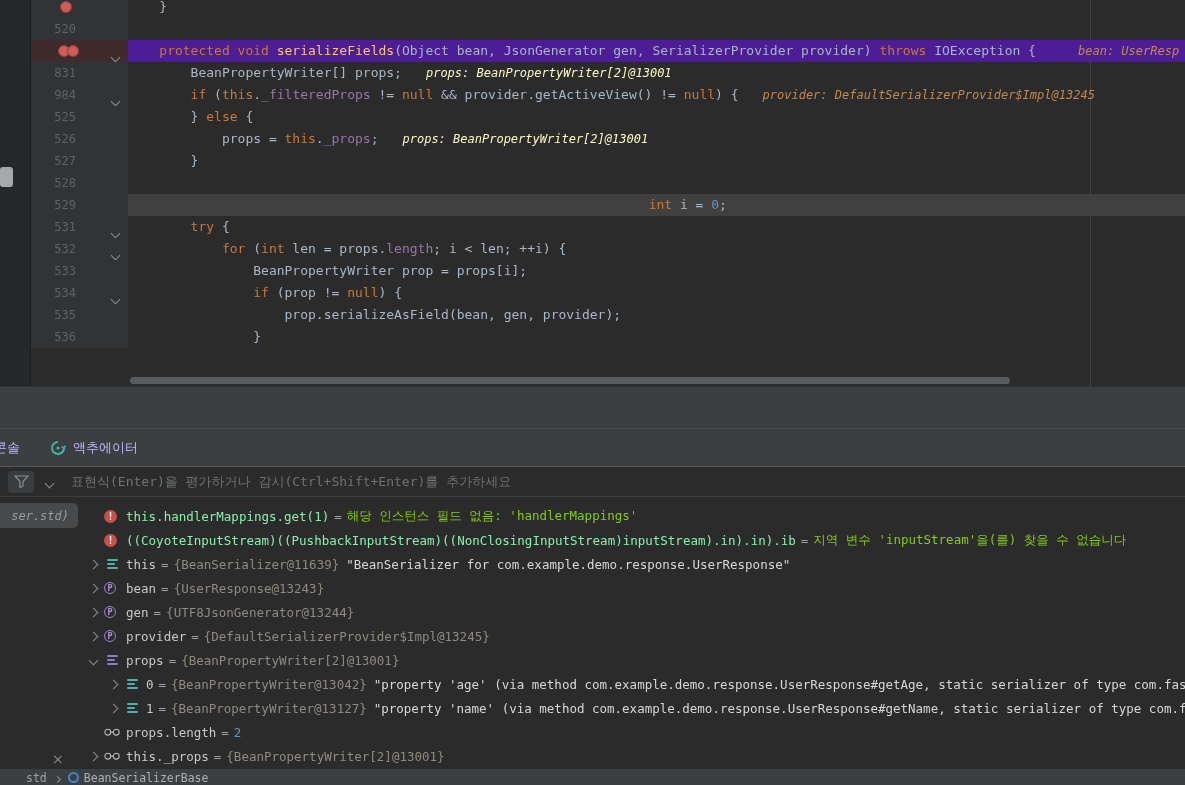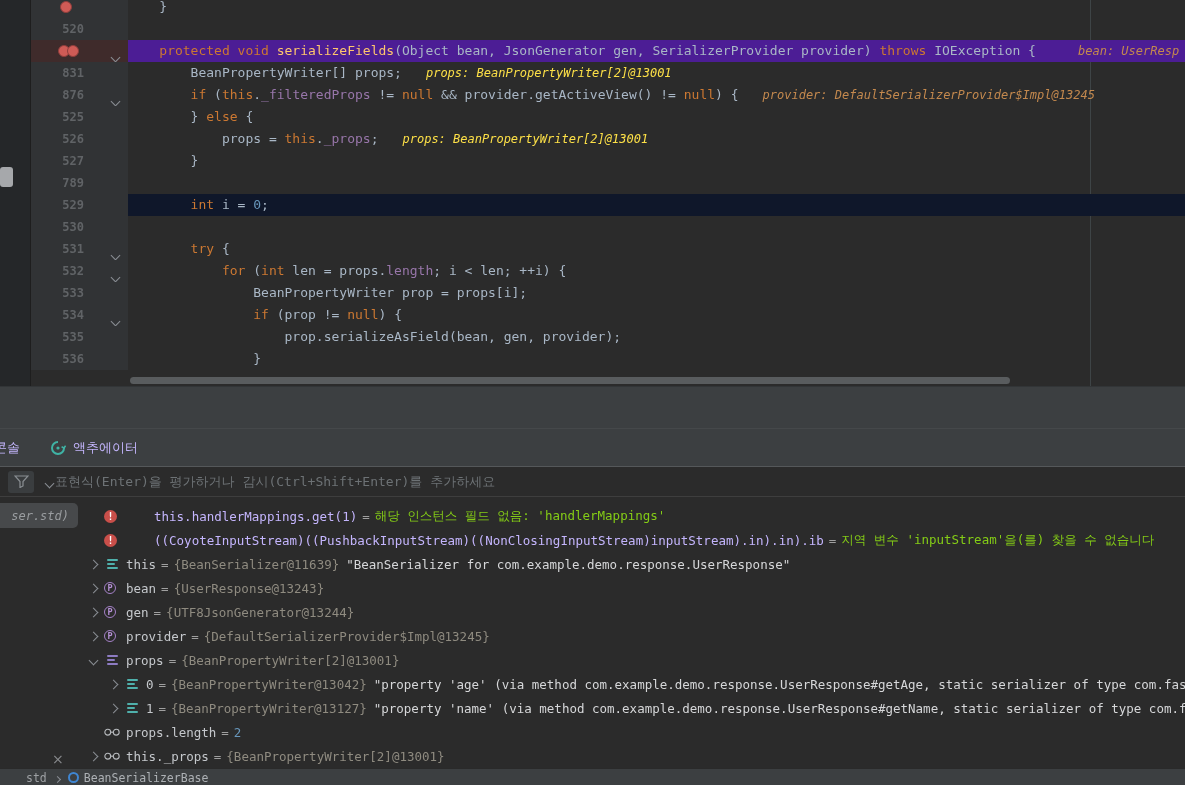--- a/index.html
+++ b/index.html
@@ -6,37 +6,37 @@
   .app{position:relative;width:1185px;height:785px;background:#2b2b2b;overflow:hidden;
        font-family:"DejaVu Sans Mono",monospace;}
 
   
   .editor{position:absolute;left:0;top:0;width:1185px;height:386px;background:#2b2b2b;overflow:hidden;}
   .guide{position:absolute;left:1090px;top:0;width:1px;height:386px;background:#3e4446;z-index:1;}
   .rows{position:absolute;left:0;top:-4px;right:0;z-index:2;}
   .ed-row{display:flex;height:22px;line-height:22px;font-size:13px;}
   .ed-row.bp{background:#4c1d95;}
   .ed-row.bp .gutter{background:#3f2b2b;}
-  .ed-row.exec .code{background:#0f172a;}
+  .ed-row.exec .code{background:#404040;text-align:center;}
   .gutter{flex:0 0 128px;width:128px;position:relative;background:#313335;}
-  .lnum{position:absolute;left:8px;top:0;width:76px;text-align:right;color:#606366;font-size:12px;font-weight:bold;}
+  .lnum{position:absolute;left:0;top:0;width:76px;text-align:right;color:#606366;font-size:12px;}
   .bpdot{position:absolute;top:5px;width:12px;height:12px;border-radius:50%;
          background:#cf5b56;border:1px solid #8f3e3c;box-sizing:border-box;}
   .bpdot.s{left:60px;}
   .bpwrap{position:absolute;left:56px;top:0;width:24px;height:22px;}
   .bpwrap .d1{left:2px;} .bpwrap .d2{left:11px;}
   .fold{position:absolute;left:112px;top:6px;width:12px;height:12px;}
   .chev{display:inline-block;width:6px;height:6px;border-right:1.4px solid #8a8e94;
         border-bottom:1.4px solid #8a8e94;}
   .chev.down{transform:rotate(45deg);}
   .chev.right{transform:rotate(-45deg);}
   .code{flex:1;white-space:pre;color:#a9b7c6;position:relative;overflow:hidden;}
   .tok.d{color:#a9b7c6}.tok.kw{color:#cc7832}.tok.m{color:#ffc66d}
   .tok.f{color:#9876aa}.tok.n{color:#6897bb}
-  .hint{font-style:italic;color:#fde047;margin-left:24px;font-size:12px;}
+  .hint{font-style:italic;color:#fef9c3;margin-left:24px;font-size:12px;}
   .hint.changed{color:#c4894e;}
   .hint.abs{position:absolute;top:0;margin:0;}
   .hbar{position:absolute;left:130px;top:377px;width:880px;height:7px;background:#595c5e;
         border-radius:4px;z-index:6;}
   .stripe{position:absolute;left:0;top:0;width:30px;height:386px;background:#252729;
           border-right:1px solid #1e1e1e;z-index:7;}
   .stripe-thumb{position:absolute;left:0;top:167px;width:13px;height:20px;background:#a6a8ab;border-radius:3px;}
 
   
   .band{position:absolute;left:0;top:386px;width:1185px;height:80px;background:#3c3f41;
@@ -47,21 +47,21 @@
   .tab.cut{margin-left:-12px;}
   .act-ic{display:inline-flex;width:16px;height:16px;}
 
   
   .watchrow{position:absolute;left:0;top:466px;width:1185px;height:31px;box-sizing:border-box;
             background:#2b2b2b;border-top:1px solid #55585a;border-bottom:1px solid #3e3e3e;
             display:flex;align-items:center;}
   .filterbtn{margin-left:8px;width:26px;height:22px;background:#3a3d3f;border-radius:3px;
              display:inline-flex;align-items:center;justify-content:center;}
   .wchev{margin-left:12px;}
-  .wplace{margin-left:2px;color:#6d7275;font-size:13px;}
+  .wplace{margin-left:18px;color:#6d7275;font-size:13px;}
 
   
   .pill{position:absolute;left:0;top:503px;width:78px;height:25px;background:#47494b;
         border-radius:0 5px 5px 0;color:#9a9da0;font-style:italic;font-size:12px;
         display:flex;align-items:center;justify-content:flex-end;padding-right:9px;
         box-sizing:border-box;z-index:9;}
   .closex{position:absolute;left:52px;top:751px;color:#87898c;font-size:14px;z-index:9;
           font-family:"DejaVu Sans",sans-serif;}
 
   
@@ -71,21 +71,21 @@
         padding-left:90px;overflow:hidden;}
   .vrow.ind1{padding-left:110px;}
   .chevslot{flex:0 0 14px;width:14px;display:inline-flex;align-items:center;}
   .icoslot{flex:0 0 16px;width:16px;margin-right:6px;display:inline-flex;align-items:center;
            justify-content:center;}
   .icoslot.error{width:13px;height:13px;flex:0 0 13px;margin-right:9px;background:#c94f4a;border-radius:50%;
                  color:#fff;font-size:10px;font-weight:bold;line-height:13px;justify-content:center;}
   .icoslot.param{width:12px;height:12px;flex:0 0 12px;margin-right:10px;border:1px solid #a581c8;border-radius:50%;
                  color:#b792d8;font-size:8.5px;font-weight:bold;justify-content:center;box-sizing:border-box;}
   .vname{color:#c5c8cc;}
-  .vname.err{color:#c4b5fd;margin-left:28px;}
+  .vname.err{color:#86efac;}
   .veq{color:#a0a0a0;margin:0 5px;}
   .vmsg{color:#84cc16;}
   .vref{color:#8f8b80;}
   .vstr{color:#d6d7d9;margin-left:7px;}
   .vnum{color:#6897bb;}
 
   
   .bbar{position:absolute;left:0;top:768px;width:1185px;height:17px;background:#3c3f41;
         border-top:1px solid #2a2a2a;display:flex;align-items:center;font-size:11.5px;color:#9da0a3;}
   .bc-prev{margin-left:26px;}
@@ -128,21 +128,21 @@
           <div class="code"><span class="tok kw">    protected void </span><span class="tok m">serializeFields</span><span class="tok d">(Object bean, JsonGenerator gen, SerializerProvider provider) </span><span class="tok kw">throws</span><span class="tok d"> IOException {</span><span class="hint changed abs" style="left: 950px;">bean: UserResp</span></div>
         </div>
         <div class="ed-row">
           <div class="gutter">
             <span class="lnum">831</span>
           </div>
           <div class="code"><span class="tok d">        BeanPropertyWriter[] props;</span><span class="hint">props: BeanPropertyWriter[2]@13001</span></div>
         </div>
         <div class="ed-row">
           <div class="gutter">
-            <span class="lnum">876</span>
+            <span class="lnum">984</span>
             <span class="fold"><span class="chev down"></span></span>
           </div>
           <div class="code"><span class="tok kw">        if</span><span class="tok d"> (</span><span class="tok kw">this</span><span class="tok d">.</span><span class="tok f">_filteredProps</span><span class="tok d"> != </span><span class="tok kw">null</span><span class="tok d"> &amp;&amp; provider.getActiveView() != </span><span class="tok kw">null</span><span class="tok d">) {</span><span class="hint changed">provider: DefaultSerializerProvider$Impl@13245</span></div>
         </div>
         <div class="ed-row">
           <div class="gutter">
             <span class="lnum">525</span>
           </div>
           <div class="code"><span class="tok d">        } </span><span class="tok kw">else</span><span class="tok d"> {</span></div>
         </div>
@@ -153,35 +153,29 @@
           <div class="code"><span class="tok d">            props = </span><span class="tok kw">this</span><span class="tok d">.</span><span class="tok f">_props</span><span class="tok d">;</span><span class="hint">props: BeanPropertyWriter[2]@13001</span></div>
         </div>
         <div class="ed-row">
           <div class="gutter">
             <span class="lnum">527</span>
           </div>
           <div class="code"><span class="tok d">        }</span></div>
         </div>
         <div class="ed-row">
           <div class="gutter">
-            <span class="lnum">789</span>
+            <span class="lnum">528</span>
           </div>
           <div class="code"></div>
         </div>
         <div class="ed-row exec">
           <div class="gutter">
             <span class="lnum">529</span>
           </div>
           <div class="code"><span class="tok kw">        int</span><span class="tok d"> i = </span><span class="tok n">0</span><span class="tok d">;</span></div>
-        </div>
-        <div class="ed-row">
-          <div class="gutter">
-            <span class="lnum">530</span>
-          </div>
-          <div class="code"></div>
         </div>
         <div class="ed-row">
           <div class="gutter">
             <span class="lnum">531</span>
             <span class="fold"><span class="chev down"></span></span>
           </div>
           <div class="code"><span class="tok kw">        try</span><span class="tok d"> {</span></div>
         </div>
         <div class="ed-row">
           <div class="gutter">

